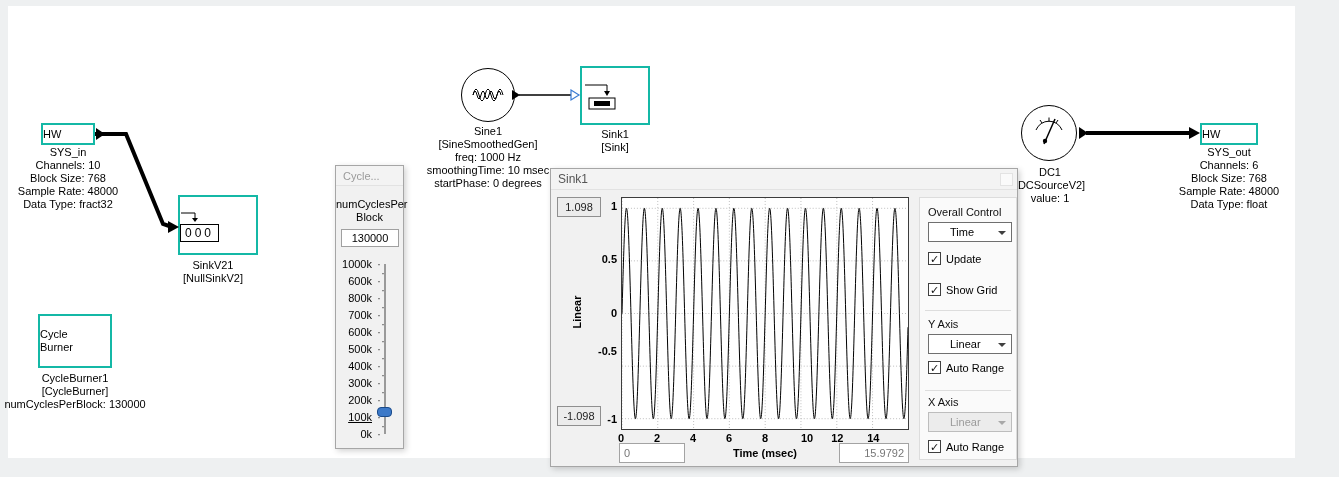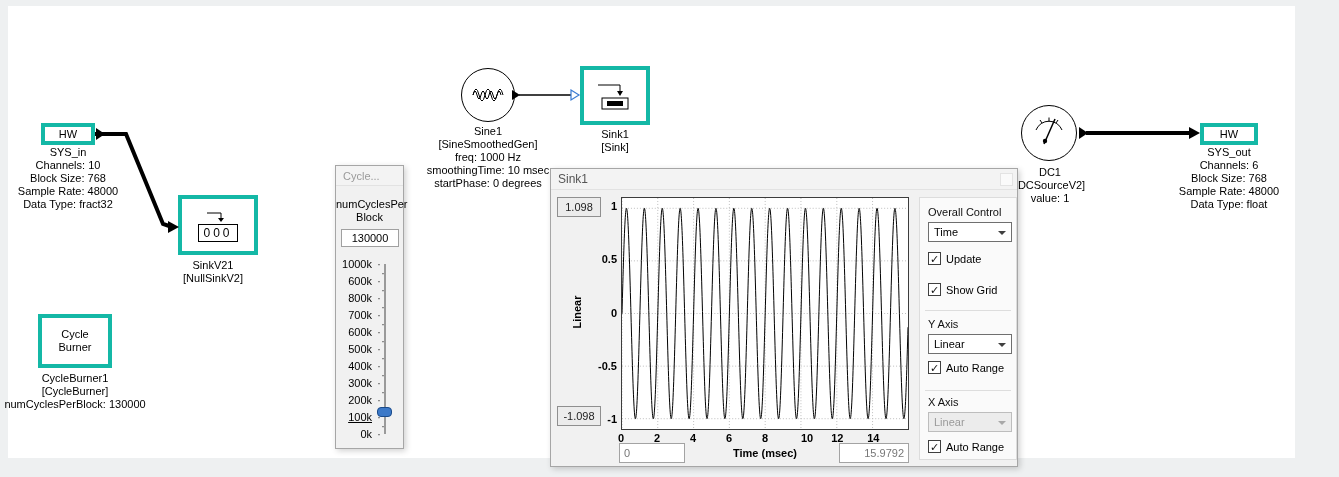--- a/index.html
+++ b/index.html
@@ -1,20 +1,20 @@
 <!DOCTYPE html>
 <html><head>
 <meta charset="utf-8">
 <style>
   *{margin:0;padding:0;box-sizing:border-box}
   html,body{width:1339px;height:477px}
   body{position:relative;background:#eef0f1;font-family:"Liberation Sans","DejaVu Sans",sans-serif;overflow:hidden;font-size:11px;color:#000}
   #canvas-bg{position:absolute;left:8px;top:6px;width:1287px;height:452px;background:#fff;z-index:1}
   #wires{position:absolute;left:0;top:0;width:1339px;height:477px;pointer-events:none;z-index:3}
-  .blk{position:absolute;z-index:2;background:#fff;border:4px solid #14b8a6;display:flex;align-items:center;justify-content:center;flex-direction:column;line-height:13px}
+  .blk{position:absolute;z-index:2;background:#fff;border:2px solid #14b8a6;display:flex;align-items:flex-start;justify-content:center;flex-direction:column;line-height:13px}
   .circle{position:absolute;z-index:2;background:#fff;border:1.5px solid #000;border-radius:50%;display:flex;align-items:center;justify-content:center}
   .cap{position:absolute;z-index:2;text-align:center;line-height:13px}
   .digitbox{border:1px solid #000;padding:0 4px;margin-top:2px;font-size:12px;letter-spacing:3px;line-height:16px}
   .win{position:absolute;background:#f1f1f1;border:1px solid #a6a6a6;box-shadow:2px 2px 6px rgba(0,0,0,0.18);z-index:5}
   .titlebar{position:absolute;left:0;top:0;right:0;height:21px;line-height:21px;padding-left:7px;font-size:12px;color:#555;border-bottom:1px solid #e2e2e2;background:#f3f3f3}
   .titlebar.inactive{color:#9a9a9a;font-size:11px;height:20px;line-height:20px}
   .tb-btn{position:absolute;right:4px;top:4px;width:13px;height:13px;background:#fafafa;border:1px solid #e3e3e3}
   
   #cycle-win .param{position:absolute;left:0;top:32px;width:100%;text-align:center;line-height:13px}
   #cycle-win .value-box{position:absolute;left:5px;top:63px;width:58px;height:18px;background:#fff;border:1px solid #a0a0a0;text-align:center;line-height:16px}
@@ -31,21 +31,21 @@
   #plot{position:absolute;left:70px;top:28px;width:288px;height:233px;background:#fff;border:1px solid #3c3c3c}
   #plot svg{display:block;width:100%;height:100%}
   .grid-line{stroke:#bdbdbd;stroke-width:1;stroke-dasharray:1 2}
   .sig-path{stroke:#000;stroke-width:1;fill:none}
   .ytick{position:absolute;left:44px;width:22px;text-align:right;font-weight:bold;line-height:13px}
   .xtick{position:absolute;top:263px;width:24px;text-align:center;font-weight:bold;line-height:13px}
   #xlab{position:absolute;left:70px;top:278px;width:288px;text-align:center;font-weight:bold}
   .tbox{position:absolute;top:274px;height:20px;background:#fff;border:1px solid #a3a3a3;line-height:18px;padding:0 4px;color:#777}
   #ctrl{position:absolute;left:368px;top:28px;width:98px;height:263px;background:#fafafa;border:1px solid #dcdcdc}
   .grp-label{position:absolute;left:8px;color:#111}
-  .dd{position:absolute;left:8px;width:84px;height:20px;background:#fff;border:1px solid #6f6f6f;line-height:18px;padding-left:5px}
+  .dd{position:absolute;left:8px;width:84px;height:20px;background:#fff;border:1px solid #6f6f6f;line-height:18px;padding-left:21px}
   .dd .arr{position:absolute;right:5px;top:8px;width:0;height:0;border-left:4px solid transparent;border-right:4px solid transparent;border-top:4px solid #404040}
   .dd.disabled{background:#ececec;border-color:#bdbdbd;color:#9a9a9a}
   .dd.disabled .arr{border-top-color:#a8a8a8}
   .cb{position:absolute;left:8px;display:flex;align-items:center}
   .cb .box{width:13px;height:13px;border:1px solid #3f3f3f;background:#fff;margin-right:5px;text-align:center;line-height:12px;font-size:11px;color:#111}
   .cb .box::after{content:"✓"}
   .divider{position:absolute;left:5px;right:5px;height:1px;background:#ddd}
 </style>
 </head>
 <body>
@@ -223,21 +223,21 @@
         <line class="grid-line" x1="0" y1="116.5" x2="288" y2="116.5"></line>
         <line class="grid-line" x1="0" y1="169.6" x2="288" y2="169.6"></line>
         <line class="grid-line" x1="0" y1="222.6" x2="288" y2="222.6"></line>
         <path class="sig-path" d="M0.00 116.50L0.21 108.90L0.41 101.33L0.62 93.85L0.82 86.48L1.03 79.26L1.23 72.24L1.44 65.45L1.65 58.91L1.85 52.68L2.06 46.77L2.26 41.22L2.47 36.05L2.67 31.30L2.88 26.99L3.09 23.14L3.29 19.77L3.50 16.89L3.70 14.53L3.91 12.69L4.11 11.39L4.32 10.62L4.53 10.40L4.73 10.73L4.94 11.59L5.14 13.00L5.35 14.94L5.55 17.41L5.76 20.38L5.97 23.84L6.17 27.79L6.38 32.19L6.58 37.02L6.79 42.26L6.99 47.88L7.20 53.85L7.41 60.15L7.61 66.74L7.82 73.58L8.02 80.64L8.23 87.89L8.43 95.29L8.64 102.79L8.85 110.36L9.05 117.97L9.26 125.57L9.46 133.12L9.67 140.58L9.87 147.93L10.08 155.11L10.29 162.09L10.49 168.84L10.70 175.32L10.90 181.49L11.11 187.33L11.31 192.81L11.52 197.90L11.73 202.57L11.93 206.79L12.14 210.55L12.34 213.83L12.55 216.61L12.75 218.87L12.96 220.60L13.17 221.80L13.37 222.46L13.58 222.58L13.78 222.15L13.99 221.17L14.19 219.66L14.40 217.62L14.61 215.06L14.81 211.99L15.02 208.43L15.22 204.40L15.43 199.92L15.63 195.00L15.84 189.69L16.05 183.99L16.25 177.95L16.46 171.60L16.66 164.96L16.87 158.07L17.07 150.97L17.28 143.69L17.49 136.27L17.69 128.75L17.90 121.17L18.10 113.56L18.31 105.97L18.51 98.43L18.72 90.99L18.93 83.67L19.13 76.53L19.34 69.59L19.54 62.89L19.75 56.47L19.95 50.35L20.16 44.58L20.37 39.17L20.57 34.17L20.78 29.58L20.98 25.45L21.19 21.78L21.39 18.60L21.60 15.92L21.81 13.76L22.01 12.12L22.22 11.03L22.42 10.47L22.63 10.46L22.83 11.00L23.04 12.08L23.25 13.69L23.45 15.83L23.66 18.49L23.86 21.66L24.07 25.31L24.27 29.43L24.48 34.00L24.69 38.99L24.89 44.38L25.10 50.15L25.30 56.25L25.51 62.66L25.71 69.35L25.92 76.28L26.13 83.42L26.33 90.73L26.54 98.17L26.74 105.71L26.95 113.30L27.15 120.91L27.36 128.49L27.57 136.01L27.77 143.44L27.98 150.72L28.18 157.83L28.39 164.72L28.59 171.37L28.80 177.74L29.01 183.79L29.21 189.49L29.42 194.82L29.62 199.75L29.83 204.25L30.03 208.30L30.24 211.88L30.45 214.96L30.65 217.54L30.86 219.60L31.06 221.13L31.27 222.12L31.47 222.57L31.68 222.48L31.89 221.84L32.09 220.65L32.30 218.94L32.50 216.69L32.71 213.93L32.91 210.67L33.12 206.93L33.33 202.72L33.53 198.07L33.74 193.00L33.94 187.53L34.15 181.70L34.35 175.54L34.56 169.07L34.77 162.33L34.97 155.35L35.18 148.18L35.38 140.84L35.59 133.38L35.79 125.83L36.00 118.23L36.21 110.63L36.41 103.05L36.62 95.54L36.82 88.15L37.03 80.89L37.23 73.82L37.44 66.97L37.65 60.38L37.85 54.07L38.06 48.08L38.26 42.45L38.47 37.19L38.67 32.35L38.88 27.93L39.09 23.97L39.29 20.49L39.50 17.50L39.70 15.02L39.91 13.06L40.11 11.63L40.32 10.75L40.53 10.40L40.73 10.60L40.94 11.35L41.14 12.64L41.35 14.46L41.55 16.80L41.76 19.66L41.97 23.01L42.17 26.85L42.38 31.14L42.58 35.88L42.79 41.03L42.99 46.57L43.20 52.46L43.41 58.69L43.61 65.21L43.82 72.00L44.02 79.02L44.23 86.23L44.43 93.59L44.64 101.07L44.85 108.63L45.05 116.24L45.26 123.84L45.46 131.40L45.67 138.89L45.87 146.27L46.08 153.49L46.29 160.52L46.49 167.32L46.70 173.87L46.90 180.11L47.11 186.03L47.31 191.60L47.52 196.78L47.73 201.54L47.93 205.87L48.14 209.74L48.34 213.13L48.55 216.02L48.75 218.40L48.96 220.26L49.17 221.58L49.37 222.36L49.58 222.60L49.78 222.29L49.99 221.44L50.19 220.05L50.40 218.13L50.61 215.69L50.81 212.73L51.02 209.28L51.22 205.36L51.43 200.98L51.63 196.16L51.84 190.93L52.05 185.32L52.25 179.36L52.46 173.07L52.66 166.50L52.87 159.66L53.07 152.60L53.28 145.36L53.49 137.97L53.69 130.47L53.90 122.90L54.10 115.30L54.31 107.70L54.51 100.14L54.72 92.67L54.93 85.33L55.13 78.14L55.34 71.15L55.54 64.39L55.75 57.90L55.95 51.72L56.16 45.86L56.37 40.37L56.57 35.27L56.78 30.59L56.98 26.35L57.19 22.57L57.39 19.28L57.60 16.48L57.81 14.20L58.01 12.45L58.22 11.23L58.42 10.55L58.63 10.42L58.83 10.83L59.04 11.78L59.25 13.28L59.45 15.30L59.66 17.84L59.86 20.89L60.07 24.44L60.27 28.45L60.48 32.92L60.69 37.82L60.89 43.12L61.10 48.80L61.30 54.83L61.51 61.18L61.71 67.81L61.92 74.69L62.13 81.78L62.33 89.05L62.54 96.47L62.74 103.98L62.95 111.57L63.15 119.17L63.36 126.77L63.57 134.31L63.77 141.76L63.98 149.07L64.18 156.23L64.39 163.17L64.59 169.88L64.80 176.31L65.01 182.44L65.21 188.23L65.42 193.64L65.62 198.67L65.83 203.26L66.03 207.42L66.24 211.10L66.45 214.30L66.65 217.00L66.86 219.18L67.06 220.83L67.27 221.95L67.47 222.52L67.68 222.55L67.89 222.03L68.09 220.97L68.30 219.38L68.50 217.25L68.71 214.61L68.91 211.46L69.12 207.82L69.33 203.72L69.53 199.17L69.74 194.19L69.94 188.81L70.15 183.06L70.35 176.97L70.56 170.57L70.77 163.88L70.97 156.96L71.18 149.83L71.38 142.53L71.59 135.09L71.79 127.56L72.00 119.97L72.21 112.36L72.41 104.77L72.62 97.25L72.82 89.82L73.03 82.53L73.23 75.42L73.44 68.51L73.65 61.85L73.85 55.48L74.06 49.42L74.26 43.70L74.47 38.35L74.67 33.41L74.88 28.90L75.09 24.83L75.29 21.24L75.50 18.14L75.70 15.54L75.91 13.46L76.11 11.91L76.32 10.90L76.53 10.43L76.73 10.51L76.94 11.13L77.14 12.30L77.35 13.99L77.55 16.22L77.76 18.96L77.97 22.21L78.17 25.93L78.38 30.13L78.58 34.76L78.79 39.82L78.99 45.27L79.20 51.09L79.41 57.24L79.61 63.70L79.82 70.43L80.02 77.40L80.23 84.57L80.43 91.90L80.64 99.36L80.85 106.91L81.05 114.50L81.26 122.11L81.46 129.69L81.67 137.20L81.87 144.60L82.08 151.86L82.29 158.94L82.49 165.79L82.70 172.40L82.90 178.72L83.11 184.72L83.31 190.36L83.52 195.63L83.73 200.49L83.93 204.92L84.14 208.90L84.34 212.40L84.55 215.40L84.75 217.90L84.96 219.88L85.17 221.32L85.37 222.23L85.58 222.59L85.78 222.41L85.99 221.69L86.19 220.42L86.40 218.62L86.61 216.29L86.81 213.45L87.02 210.11L87.22 206.29L87.43 202.01L87.63 197.29L87.84 192.16L88.05 186.63L88.25 180.75L88.46 174.53L88.66 168.02L88.87 161.24L89.07 154.23L89.28 147.03L89.49 139.67L89.69 132.19L89.90 124.63L90.10 117.03L90.31 109.42L90.51 101.86L90.72 94.37L90.93 86.99L91.13 79.76L91.34 72.72L91.54 65.91L91.75 59.36L91.95 53.10L92.16 47.17L92.37 41.59L92.57 36.40L92.78 31.62L92.98 27.27L93.19 23.39L93.39 19.98L93.60 17.07L93.81 14.68L94.01 12.80L94.22 11.46L94.42 10.66L94.63 10.40L94.83 10.69L95.04 11.52L95.25 12.89L95.45 14.79L95.66 17.22L95.86 20.16L96.07 23.59L96.27 27.50L96.48 31.87L96.69 36.67L96.89 41.88L97.10 47.48L97.30 53.43L97.51 59.70L97.71 66.27L97.92 73.10L98.13 80.15L98.33 87.38L98.54 94.77L98.74 102.27L98.95 109.84L99.15 117.44L99.36 125.04L99.57 132.60L99.77 140.07L99.98 147.42L100.18 154.61L100.39 161.61L100.59 168.38L100.80 174.87L101.01 181.07L101.21 186.94L101.42 192.44L101.62 197.56L101.83 202.26L102.03 206.51L102.24 210.31L102.45 213.62L102.65 216.43L102.86 218.73L103.06 220.50L103.27 221.74L103.47 222.44L103.68 222.59L103.89 222.20L104.09 221.26L104.30 219.79L104.50 217.78L104.71 215.25L104.91 212.22L105.12 208.69L105.33 204.69L105.53 200.24L105.74 195.36L105.94 190.07L106.15 184.40L106.35 178.38L106.56 172.05L106.77 165.43L106.97 158.56L107.18 151.47L107.38 144.20L107.59 136.79L107.79 129.28L108.00 121.70L108.21 114.09L108.41 106.50L108.62 98.95L108.82 91.50L109.03 84.18L109.23 77.02L109.44 70.06L109.65 63.35L109.85 56.90L110.06 50.77L110.26 44.97L110.47 39.54L110.67 34.50L110.88 29.89L111.09 25.72L111.29 22.02L111.50 18.80L111.70 16.09L111.91 13.89L112.11 12.22L112.32 11.08L112.53 10.49L112.73 10.44L112.94 10.94L113.14 11.98L113.35 13.56L113.55 15.67L113.76 18.29L113.97 21.42L114.17 25.04L114.38 29.13L114.58 33.67L114.79 38.63L114.99 44.00L115.20 49.73L115.41 55.82L115.61 62.21L115.82 68.88L116.02 75.79L116.23 82.92L116.43 90.22L116.64 97.65L116.85 105.18L117.05 112.77L117.26 120.38L117.46 127.96L117.67 135.49L117.87 142.92L118.08 150.22L118.29 157.34L118.49 164.25L118.70 170.92L118.90 177.31L119.11 183.38L119.31 189.11L119.52 194.47L119.73 199.42L119.93 203.95L120.14 208.03L120.34 211.64L120.55 214.76L120.75 217.38L120.96 219.47L121.17 221.04L121.37 222.07L121.58 222.56L121.78 222.50L121.99 221.90L122.19 220.75L122.40 219.07L122.61 216.87L122.81 214.14L123.02 210.92L123.22 207.20L123.43 203.03L123.63 198.40L123.84 193.36L124.05 187.92L124.25 182.12L124.46 175.97L124.66 169.53L124.87 162.80L125.07 155.84L125.28 148.68L125.49 141.36L125.69 133.90L125.90 126.36L126.10 118.76L126.31 111.16L126.51 103.58L126.72 96.06L126.93 88.66L127.13 81.39L127.34 74.31L127.54 67.44L127.75 60.83L127.95 54.50L128.16 48.49L128.37 42.83L128.57 37.54L128.78 32.67L128.98 28.22L129.19 24.23L129.39 20.72L129.60 17.69L129.81 15.18L130.01 13.18L130.22 11.72L130.42 10.79L130.63 10.41L130.83 10.57L131.04 11.28L131.25 12.53L131.45 14.31L131.66 16.62L131.86 19.44L132.07 22.76L132.27 26.57L132.48 30.83L132.69 35.54L132.89 40.66L133.10 46.17L133.30 52.04L133.51 58.25L133.71 64.75L133.92 71.52L134.13 78.52L134.33 85.72L134.54 93.07L134.74 100.55L134.95 108.11L135.15 115.71L135.36 123.31L135.57 130.88L135.77 138.38L135.98 145.76L136.18 152.99L136.39 160.04L136.59 166.86L136.80 173.42L137.01 179.69L137.21 185.63L137.42 191.22L137.62 196.43L137.83 201.22L138.03 205.58L138.24 209.48L138.45 212.91L138.65 215.83L138.86 218.25L139.06 220.14L139.27 221.50L139.47 222.33L139.68 222.60L139.89 222.33L140.09 221.52L140.30 220.17L140.50 218.28L140.71 215.87L140.91 212.95L141.12 209.54L141.33 205.65L141.53 201.29L141.74 196.51L141.94 191.31L142.15 185.72L142.35 179.78L142.56 173.52L142.77 166.96L142.97 160.14L143.18 153.10L143.38 145.87L143.59 138.49L143.79 131.00L144.00 123.43L144.21 115.82L144.41 108.22L144.62 100.67L144.82 93.19L145.03 85.83L145.23 78.63L145.44 71.63L145.65 64.85L145.85 58.35L146.06 52.14L146.26 46.26L146.47 40.74L146.67 35.61L146.88 30.90L147.09 26.63L147.29 22.82L147.50 19.49L147.70 16.66L147.91 14.34L148.11 12.55L148.32 11.30L148.53 10.58L148.73 10.41L148.94 10.78L149.14 11.70L149.35 13.15L149.55 15.14L149.76 17.65L149.97 20.67L150.17 24.18L150.38 28.16L150.58 32.60L150.79 37.47L150.99 42.74L151.20 48.40L151.41 54.40L151.61 60.73L151.82 67.34L152.02 74.20L152.23 81.28L152.43 88.54L152.64 95.95L152.85 103.46L153.05 111.04L153.26 118.64L153.46 126.24L153.67 133.79L153.87 141.24L154.08 148.57L154.29 155.74L154.49 162.70L154.70 169.42L154.90 175.88L155.11 182.02L155.31 187.84L155.52 193.28L155.73 198.33L155.93 202.96L156.14 207.14L156.34 210.86L156.55 214.10L156.75 216.83L156.96 219.04L157.17 220.73L157.37 221.89L157.58 222.50L157.78 222.56L157.99 222.08L158.19 221.06L158.40 219.50L158.61 217.41L158.81 214.81L159.02 211.69L159.22 208.09L159.43 204.02L159.63 199.50L159.84 194.55L160.05 189.20L160.25 183.47L160.46 177.40L160.66 171.02L160.87 164.36L161.07 157.45L161.28 150.33L161.49 143.04L161.69 135.61L161.90 128.08L162.10 120.49L162.31 112.89L162.51 105.30L162.72 97.77L162.93 90.33L163.13 83.03L163.34 75.90L163.54 68.98L163.75 62.31L163.95 55.91L164.16 49.83L164.37 44.08L164.57 38.71L164.78 33.74L164.98 29.20L165.19 25.10L165.39 21.48L165.60 18.34L165.81 15.70L166.01 13.59L166.22 12.00L166.42 10.95L166.63 10.45L166.83 10.49L167.04 11.07L167.25 12.20L167.45 13.86L167.66 16.05L167.86 18.76L168.07 21.96L168.27 25.66L168.48 29.82L168.69 34.43L168.89 39.46L169.10 44.88L169.30 50.68L169.51 56.81L169.71 63.25L169.92 69.96L170.13 76.91L170.33 84.07L170.54 91.39L170.74 98.84L170.95 106.38L171.15 113.97L171.36 121.58L171.57 129.16L171.77 136.68L171.98 144.09L172.18 151.36L172.39 158.45L172.59 165.33L172.80 171.95L173.01 178.29L173.21 184.31L173.42 189.98L173.62 195.28L173.83 200.17L174.03 204.63L174.24 208.64L174.45 212.17L174.65 215.21L174.86 217.74L175.06 219.76L175.27 221.24L175.47 222.19L175.68 222.59L175.89 222.44L176.09 221.75L176.30 220.52L176.50 218.76L176.71 216.47L176.91 213.66L177.12 210.36L177.33 206.57L177.53 202.32L177.74 197.63L177.94 192.53L178.15 187.03L178.35 181.17L178.56 174.97L178.77 168.48L178.97 161.72L179.18 154.72L179.38 147.53L179.59 140.18L179.79 132.71L180.00 125.16L180.21 117.56L180.41 109.95L180.62 102.38L180.82 94.88L181.03 87.50L181.23 80.26L181.44 73.20L181.65 66.38L181.85 59.80L182.06 53.52L182.26 47.57L182.47 41.96L182.67 36.75L182.88 31.94L183.09 27.56L183.29 23.64L183.50 20.20L183.70 17.26L183.91 14.83L184.11 12.91L184.32 11.53L184.53 10.69L184.73 10.40L184.94 10.65L185.14 11.44L185.35 12.78L185.55 14.64L185.76 17.03L185.97 19.94L186.17 23.33L186.38 27.21L186.58 31.55L186.79 36.32L186.99 41.51L187.20 47.08L187.41 53.00L187.61 59.26L187.82 65.81L188.02 72.62L188.23 79.65L188.43 86.87L188.64 94.25L188.85 101.74L189.05 109.31L189.26 116.91L189.46 124.51L189.67 132.07L189.87 139.55L190.08 146.91L190.29 154.12L190.49 161.13L190.70 167.91L190.90 174.43L191.11 180.65L191.31 186.54L191.52 192.07L191.73 197.22L191.93 201.94L192.14 206.23L192.34 210.06L192.55 213.40L192.75 216.25L192.96 218.58L193.17 220.39L193.37 221.67L193.58 222.41L193.78 222.60L193.99 222.24L194.19 221.34L194.40 219.91L194.61 217.94L194.81 215.45L195.02 212.45L195.22 208.95L195.43 204.99L195.63 200.56L195.84 195.71L196.05 190.45L196.25 184.81L196.46 178.81L196.66 172.50L196.87 165.90L197.07 159.04L197.28 151.97L197.49 144.71L197.69 137.31L197.90 129.80L198.10 122.23L198.31 114.62L198.51 107.02L198.72 99.48L198.93 92.02L199.13 84.68L199.34 77.51L199.54 70.54L199.75 63.81L199.95 57.34L200.16 51.18L200.37 45.36L200.57 39.90L200.78 34.84L200.98 30.19L201.19 25.99L201.39 22.26L201.60 19.01L201.81 16.26L202.01 14.02L202.22 12.32L202.42 11.15L202.63 10.52L202.83 10.43L203.04 10.89L203.25 11.89L203.45 13.43L203.66 15.50L203.86 18.09L204.07 21.19L204.27 24.78L204.48 28.83L204.69 33.34L204.89 38.28L205.10 43.61L205.30 49.32L205.51 55.38L205.71 61.75L205.92 68.41L206.13 75.31L206.33 82.42L206.54 89.71L206.74 97.13L206.95 104.66L207.15 112.24L207.36 119.85L207.57 127.44L207.77 134.97L207.98 142.41L208.18 149.72L208.39 156.85L208.59 163.78L208.80 170.46L209.01 176.87L209.21 182.97L209.42 188.72L209.62 194.11L209.83 199.09L210.03 203.65L210.24 207.76L210.45 211.41L210.65 214.56L210.86 217.21L211.06 219.35L211.27 220.95L211.47 222.02L211.68 222.54L211.89 222.52L212.09 221.96L212.30 220.85L212.50 219.21L212.71 217.04L212.91 214.35L213.12 211.16L213.33 207.48L213.53 203.33L213.74 198.74L213.94 193.72L214.15 188.31L214.35 182.53L214.56 176.41L214.77 169.98L214.97 163.28L215.18 156.34L215.38 149.19L215.59 141.87L215.79 134.42L216.00 126.88L216.21 119.29L216.41 111.68L216.62 104.10L216.82 96.58L217.03 89.17L217.23 81.89L217.44 74.79L217.65 67.91L217.85 61.28L218.06 54.93L218.26 48.89L218.47 43.21L218.67 37.90L218.88 32.99L219.09 28.52L219.29 24.50L219.50 20.95L219.70 17.89L219.91 15.33L220.11 13.30L220.32 11.80L220.53 10.84L220.73 10.42L220.94 10.54L221.14 11.21L221.35 12.42L221.55 14.17L221.76 16.44L221.97 19.23L222.17 22.52L222.38 26.29L222.58 30.52L222.79 35.20L222.99 40.29L223.20 45.78L223.41 51.62L223.61 57.81L223.82 64.29L224.02 71.04L224.23 78.03L224.43 85.21L224.64 92.56L224.85 100.03L225.05 107.58L225.26 115.18L225.46 122.78L225.67 130.36L225.87 137.86L226.08 145.25L226.29 152.49L226.49 159.55L226.70 166.39L226.90 172.97L227.11 179.26L227.31 185.23L227.52 190.85L227.73 196.08L227.93 200.90L228.14 205.29L228.34 209.23L228.55 212.68L228.75 215.65L228.96 218.10L229.17 220.03L229.37 221.43L229.58 222.29L229.78 222.60L229.99 222.37L230.19 221.59L230.40 220.28L230.61 218.43L230.81 216.06L231.02 213.17L231.22 209.79L231.43 205.93L231.63 201.61L231.84 196.85L232.05 191.68L232.25 186.12L232.46 180.21L232.66 173.96L232.87 167.43L233.07 160.62L233.28 153.60L233.49 146.38L233.69 139.01L233.90 131.52L234.10 123.96L234.31 116.35L234.51 108.75L234.72 101.19L234.93 93.70L235.13 86.34L235.34 79.13L235.54 72.11L235.75 65.32L235.95 58.79L236.16 52.56L236.37 46.66L236.57 41.11L236.78 35.96L236.98 31.21L237.19 26.91L237.39 23.07L237.60 19.71L237.81 16.84L238.01 14.49L238.22 12.66L238.42 11.37L238.63 10.61L238.83 10.40L239.04 10.74L239.25 11.62L239.45 13.04L239.66 14.99L239.86 17.46L240.07 20.44L240.27 23.92L240.48 27.87L240.69 32.27L240.89 37.11L241.10 42.36L241.30 47.99L241.51 53.97L241.71 60.28L241.92 66.87L242.13 73.72L242.33 80.78L242.54 88.03L242.74 95.43L242.95 102.94L243.15 110.51L243.36 118.12L243.57 125.71L243.77 133.26L243.98 140.73L244.18 148.07L244.39 155.24L244.59 162.22L244.80 168.96L245.01 175.44L245.21 181.61L245.42 187.44L245.62 192.91L245.83 197.99L246.03 202.65L246.24 206.87L246.45 210.62L246.65 213.89L246.86 216.65L247.06 218.91L247.27 220.63L247.47 221.82L247.68 222.47L247.89 222.58L248.09 222.13L248.30 221.15L248.50 219.63L248.71 217.58L248.91 215.00L249.12 211.93L249.33 208.36L249.53 204.32L249.74 199.82L249.94 194.90L250.15 189.58L250.35 183.88L250.56 177.83L250.77 171.47L250.97 164.83L251.18 157.94L251.38 150.83L251.59 143.55L251.79 136.13L252.00 128.61L252.21 121.02L252.41 113.42L252.62 105.82L252.82 98.29L253.03 90.84L253.23 83.53L253.44 76.39L253.65 69.46L253.85 62.76L254.06 56.35L254.26 50.24L254.47 44.47L254.67 39.07L254.88 34.07L255.09 29.50L255.29 25.37L255.50 21.71L255.70 18.54L255.91 15.87L256.11 13.72L256.32 12.10L256.53 11.01L256.73 10.47L256.94 10.47L257.14 11.01L257.35 12.10L257.55 13.73L257.76 15.88L257.97 18.55L258.17 21.72L258.38 25.39L258.58 29.52L258.79 34.09L258.99 39.09L259.20 44.49L259.41 50.26L259.61 56.37L259.82 62.79L260.02 69.48L260.23 76.42L260.43 83.56L260.64 90.87L260.85 98.32L261.05 105.85L261.26 113.45L261.46 121.05L261.67 128.64L261.87 136.16L262.08 143.58L262.29 150.86L262.49 157.96L262.70 164.86L262.90 171.50L263.11 177.86L263.31 183.90L263.52 189.60L263.73 194.92L263.93 199.84L264.14 204.33L264.34 208.37L264.55 211.94L264.75 215.02L264.96 217.59L265.17 219.64L265.37 221.16L265.58 222.14L265.78 222.58L265.99 222.47L266.19 221.82L266.40 220.63L266.61 218.90L266.81 216.64L267.02 213.88L267.22 210.61L267.43 206.85L267.63 202.63L267.84 197.97L268.05 192.89L268.25 187.42L268.46 181.58L268.66 175.41L268.87 168.94L269.07 162.20L269.28 155.22L269.49 148.04L269.69 140.70L269.90 133.23L270.10 125.68L270.31 118.09L270.51 110.48L270.72 102.91L270.93 95.40L271.13 88.00L271.34 80.75L271.54 73.69L271.75 66.84L271.95 60.25L272.16 53.95L272.37 47.97L272.57 42.34L272.78 37.09L272.98 32.26L273.19 27.85L273.39 23.90L273.60 20.43L273.81 17.45L274.01 14.98L274.22 13.03L274.42 11.61L274.63 10.74L274.83 10.40L275.04 10.61L275.25 11.37L275.45 12.67L275.66 14.50L275.86 16.85L276.07 19.72L276.27 23.08L276.48 26.93L276.69 31.23L276.89 35.98L277.10 41.13L277.30 46.68L277.51 52.58L277.71 58.81L277.92 65.34L278.13 72.13L278.33 79.15L278.54 86.37L278.74 93.73L278.95 101.22L279.15 108.78L279.36 116.38L279.57 123.99L279.77 131.55L279.98 139.04L280.18 146.41L280.39 153.63L280.59 160.65L280.80 167.45L281.01 173.99L281.21 180.23L281.42 186.15L281.62 191.70L281.83 196.87L282.03 201.63L282.24 205.95L282.45 209.81L282.65 213.19L282.86 216.07L283.06 218.44L283.27 220.29L283.47 221.60L283.68 222.37L283.89 222.60L284.09 222.28L284.30 221.42L284.50 220.02L284.71 218.09L284.91 215.64L285.12 212.67L285.33 209.21L285.53 205.28L285.74 200.89L285.94 196.06L286.15 190.83L286.35 185.21L286.56 179.24L286.77 172.95L286.97 166.37L287.18 159.53L287.38 152.47L287.59 145.22L287.79 137.83L288.00 130.33"></path>
       </svg>
   </div>
   <div id="yticks">
       <div class="ytick" style="top: 31.398px;">1</div>
       <div class="ytick" style="top: 84.449px;">0.5</div>
       <div class="ytick" style="top: 137.5px;">0</div>
-      <div class="ytick" style="top: 191px;">-0.5</div>
+      <div class="ytick" style="top: 176px;">-0.5</div>
       <div class="ytick" style="top: 243.602px;">-1</div>
     </div>
   <div id="xticks">
       <div class="xtick" style="left: 58px;">0</div>
       <div class="xtick" style="left: 94.0469px;">2</div>
       <div class="xtick" style="left: 130.094px;">4</div>
       <div class="xtick" style="left: 166.141px;">6</div>
       <div class="xtick" style="left: 202.187px;">8</div>
       <div class="xtick" style="left: 244px;">10</div>
       <div class="xtick" style="left: 274.281px;">12</div>

